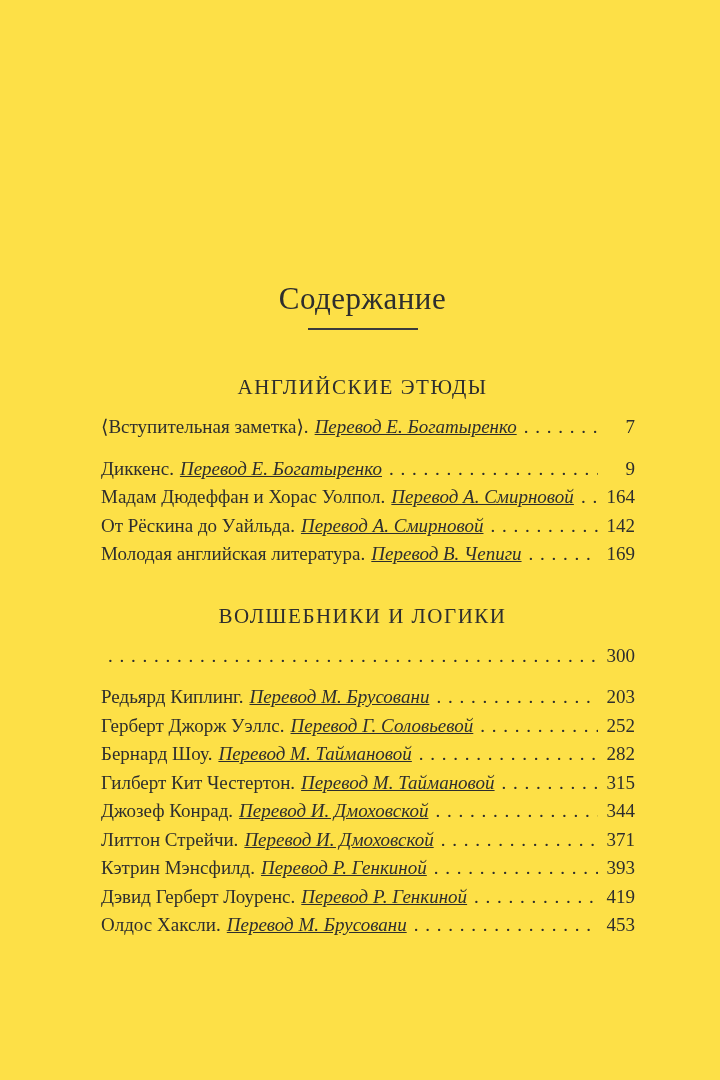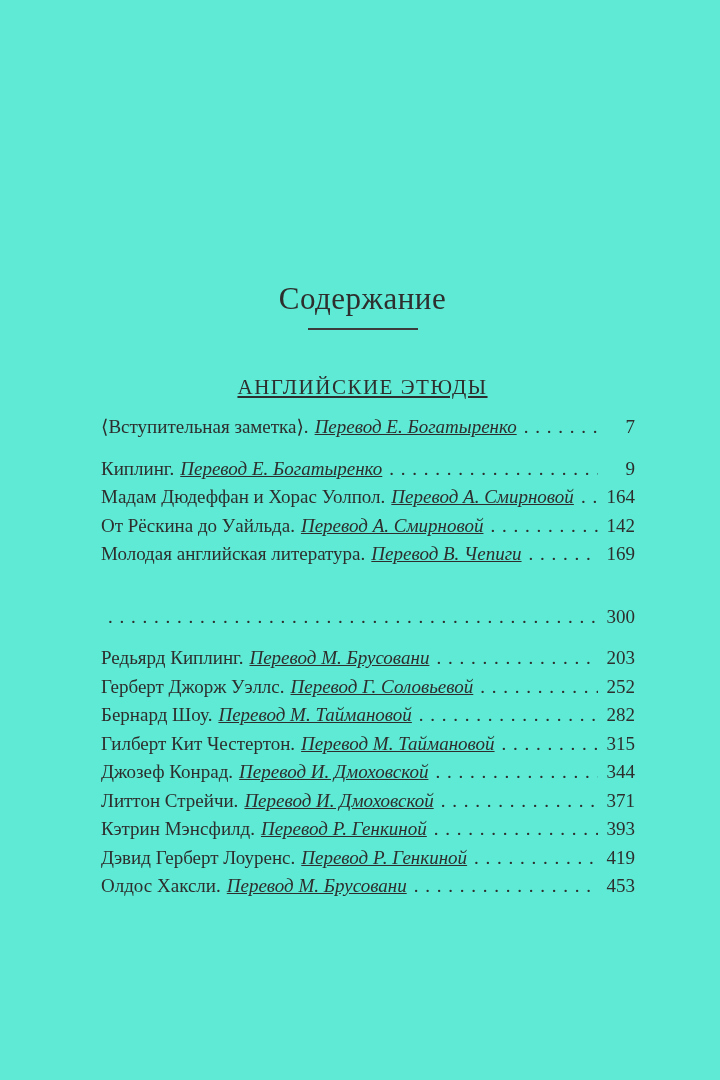--- a/index.html
+++ b/index.html
@@ -11,21 +11,21 @@
     width: 720px;
     height: 1080px;
     font-family: "Liberation Serif", "DejaVu Serif", serif;
     color: #2e2e2e;
     overflow: hidden;
   }
   .page {
     position: relative;
     width: 720px;
     height: 1080px;
-    background: #5eead4;
+    background: #fde047;
   }
   .content {
     position: absolute;
     left: 90px;
     top: 280px;
     width: 545px;
   }
   .toc-title {
     margin: 0;
     font-size: 31px;
@@ -46,21 +46,20 @@
   .toc-section + .toc-section {
     margin-top: 34px;
   }
   .section-heading {
     margin: 0 0 13px 0;
     font-size: 21px;
     font-weight: normal;
     line-height: 26px;
     text-align: center;
     letter-spacing: 1.5px;
-    text-decoration: underline;
   }
   .entries {
     width: 100%;
   }
   .row {
     display: flex;
     align-items: baseline;
     font-size: 19px;
     line-height: 28.5px;
     white-space: nowrap;
@@ -107,21 +106,21 @@
     <h2 class="section-heading">АНГЛИЙСКИЕ ЭТЮДЫ</h2>
     <div class="entries">
   <div class="row">
     <span class="entry-title">⟨Вступительная заметка⟩.</span>
     <span class="entry-translator">Перевод Е. Богатыренко</span>
     <span class="leader"></span>
     <span class="pagenum">7</span>
   </div>
 
   <div class="row">
-    <span class="entry-title">Киплинг.</span>
+    <span class="entry-title">Диккенс.</span>
     <span class="entry-translator">Перевод Е. Богатыренко</span>
     <span class="leader"></span>
     <span class="pagenum">9</span>
   </div>
 
   <div class="row">
     <span class="entry-title">Мадам Дюдеффан и Хорас Уолпол.</span>
     <span class="entry-translator">Перевод А. Смирновой</span>
     <span class="leader"></span>
     <span class="pagenum">164</span>
@@ -137,20 +136,21 @@
   <div class="row">
     <span class="entry-title">Молодая английская литература.</span>
     <span class="entry-translator">Перевод В. Чепиги</span>
     <span class="leader"></span>
     <span class="pagenum">169</span>
   </div>
 </div>
   </section>
 
   <section class="toc-section">
+    <h2 class="section-heading">ВОЛШЕБНИКИ И ЛОГИКИ</h2>
     <div class="entries">
   <div class="row">
     <span class="leader"></span>
     <span class="pagenum">300</span>
   </div>
 
   <div class="row">
     <span class="entry-title">Редьярд Киплинг.</span>
     <span class="entry-translator">Перевод М. Брусовани</span>
     <span class="leader"></span>

